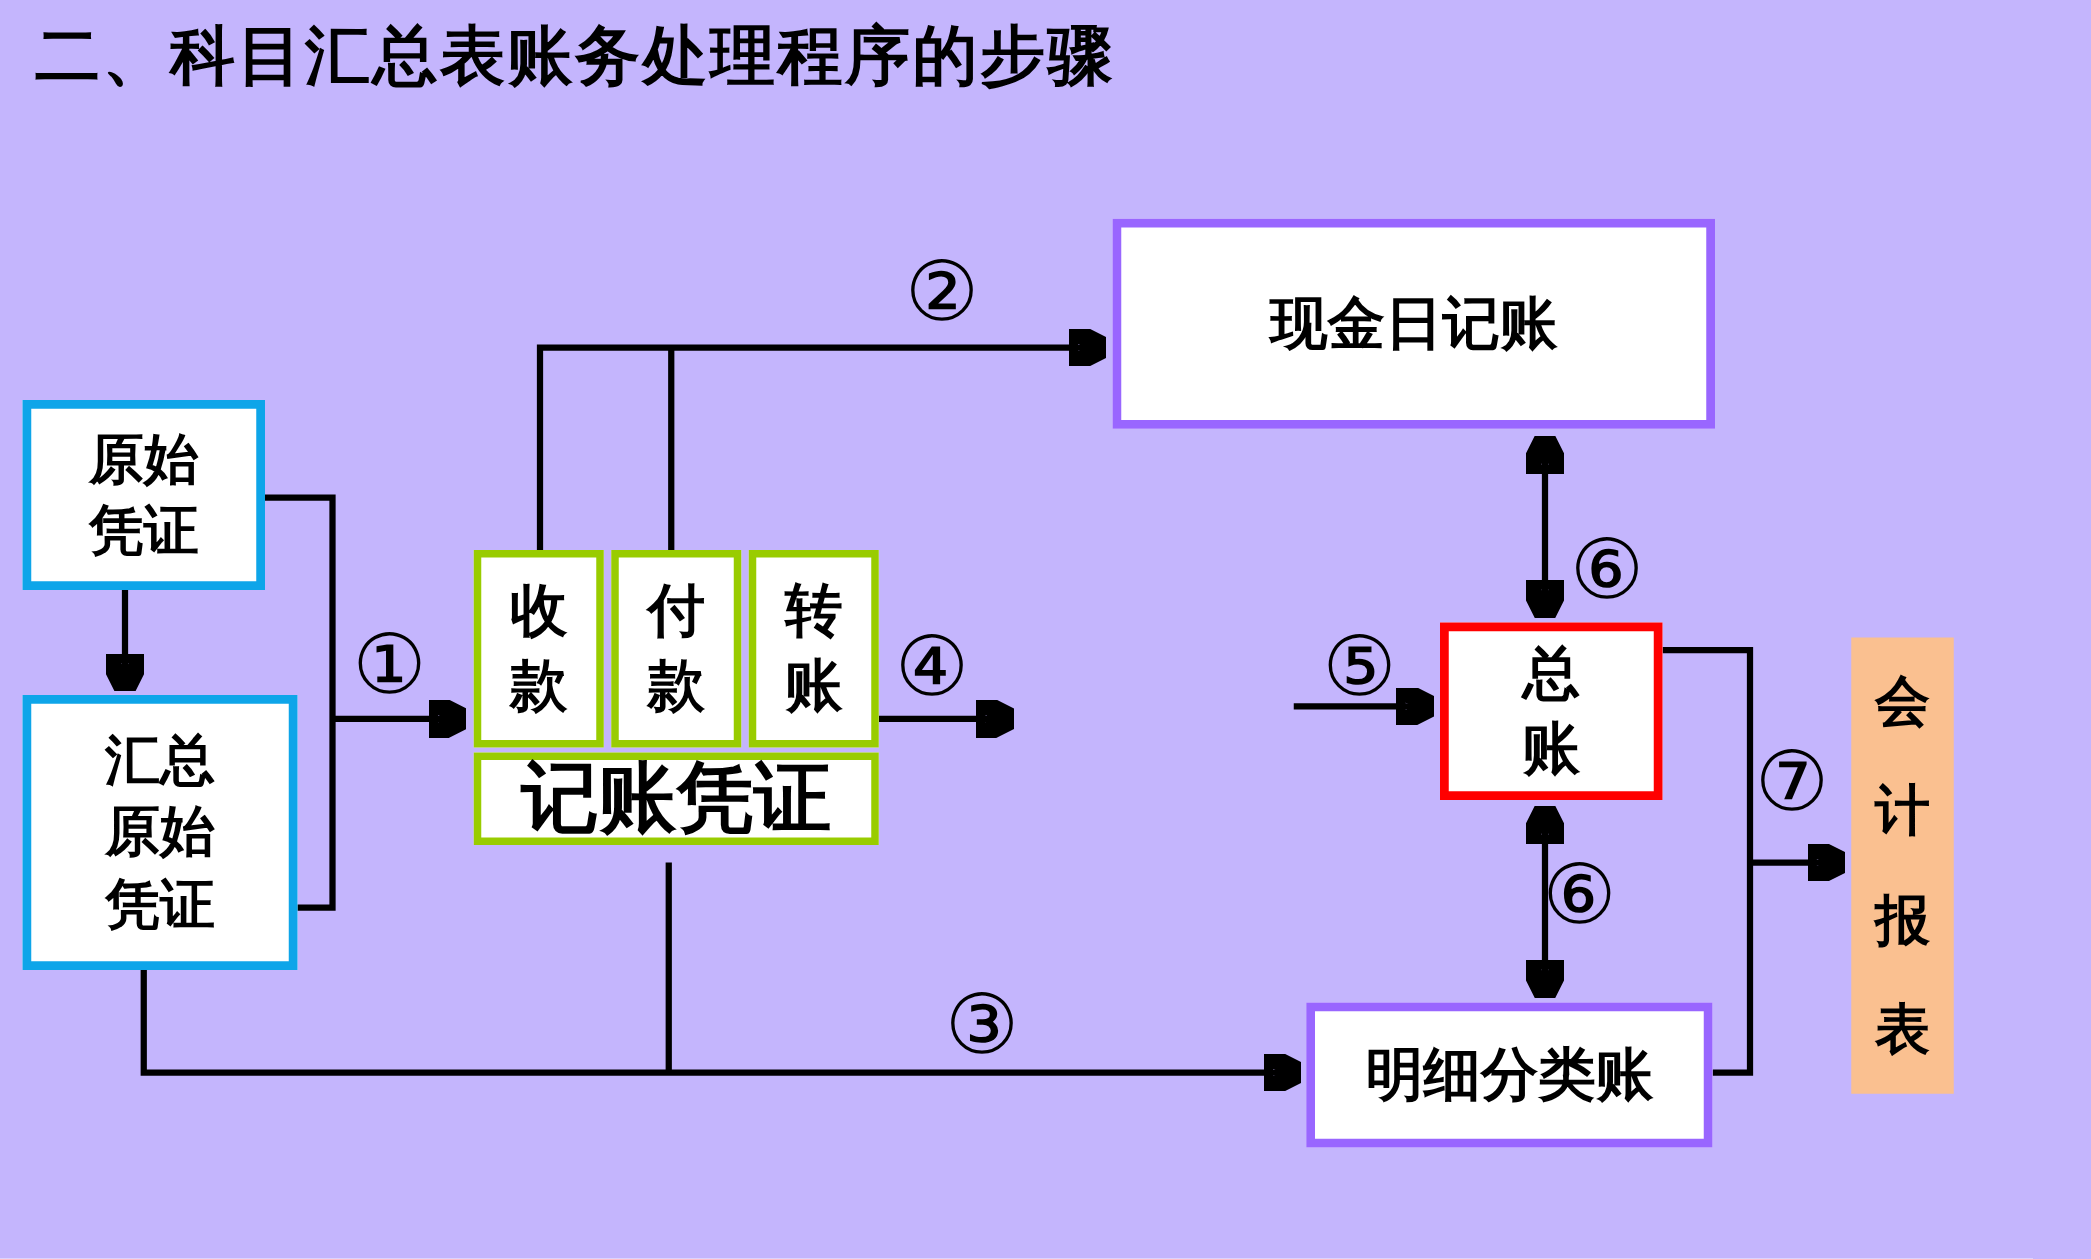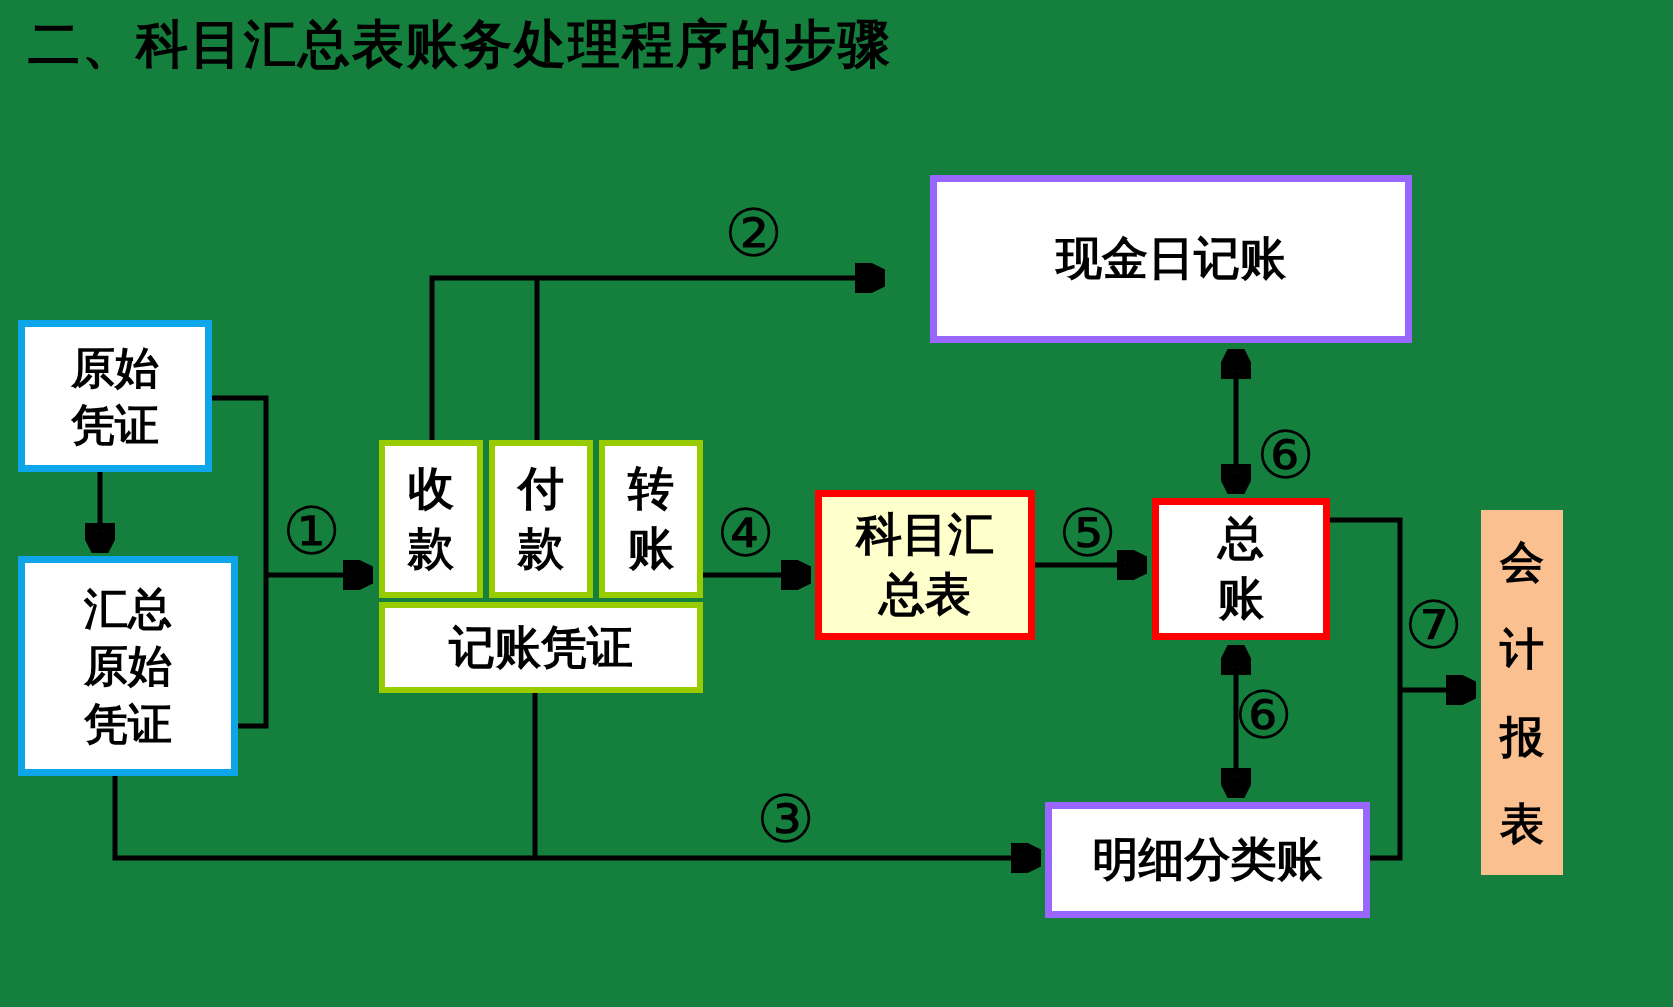--- a/index.html
+++ b/index.html
@@ -1,20 +1,20 @@
 <!DOCTYPE html>
 <html><head>
 <meta charset="utf-8">
 <style>
   html, body { margin: 0; padding: 0; background: #ffffff; }
   .canvas {
     position: relative;
     width: 1673px;
     height: 1007px;
-    background: #15803d;
+    background: #c4b5fd;
     overflow: hidden;
     font-family: "Liberation Sans", "DejaVu Sans", sans-serif;
     color: #000000;
   }
   .title {
     position: absolute;
     left: 28px;
     top: 10px;
     font-size: 52px;
     font-weight: bold;
@@ -36,24 +36,24 @@
   .blue   { border: 7px solid #0ea5e9; }
   .green  { border: 6px solid #99CC00; }
   .redbox { border: 7px solid #FF0000; }
   .purple { border: 7px solid #9966FF; }
 
   .b-original   { left: 18px;  top: 320px; width: 194px; height: 152px; font-size: 44px; }
   .b-summary    { left: 18px;  top: 556px; width: 220px; height: 220px; font-size: 44px; }
   .b-receipt    { left: 379px; top: 440px; width: 104px; height: 158px; font-size: 46px; }
   .b-payment    { left: 489px; top: 440px; width: 104px; height: 158px; font-size: 46px; }
   .b-transfer   { left: 599px; top: 440px; width: 104px; height: 158px; font-size: 46px; }
-  .b-bookkeep   { left: 379px; top: 602px; width: 324px; height: 91px;  font-size: 46px; text-align: right; }
+  .b-bookkeep   { left: 379px; top: 602px; width: 324px; height: 74px;  font-size: 62px; text-align: right; }
   .b-subjectsum { left: 815px; top: 490px; width: 220px; height: 150px; font-size: 46px; background: #FFFFCC; }
   .b-ledger     { left: 1152px; top: 498px; width: 178px; height: 142px; font-size: 46px; }
-  .b-journal    { left: 890px; top: 175px; width: 482px; height: 168px; font-size: 46px; margin-left: 40px; }
+  .b-journal    { left: 890px; top: 175px; width: 482px; height: 168px; font-size: 46px; }
   .b-subsidiary { left: 1045px; top: 802px; width: 325px; height: 116px; font-size: 46px; }
   .b-report {
     left: 1481px; top: 510px; width: 82px; height: 365px;
     font-size: 44px; background: #FAC090; border: none;
     justify-content: space-around; padding: 8px 0;
   }
   .step {
     position: absolute;
     font-size: 66px;
     font-weight: normal;
@@ -127,24 +127,20 @@
 
   <div class="box green b-transfer">
     <span class="ln">转</span>
     <span class="ln">账</span>
   </div>
 
   <div class="box green b-bookkeep">
     <span class="ln">记账凭证</span>
   </div>
 
-  <div class="box redbox b-subjectsum">
-    <span class="ln">科目汇</span>
-    <span class="ln">总表</span>
-  </div>
 
   <div class="box redbox b-ledger">
     <span class="ln">总</span>
     <span class="ln">账</span>
   </div>
 
   <div class="box purple b-journal">
     <span class="ln">现金日记账</span>
   </div>
 

